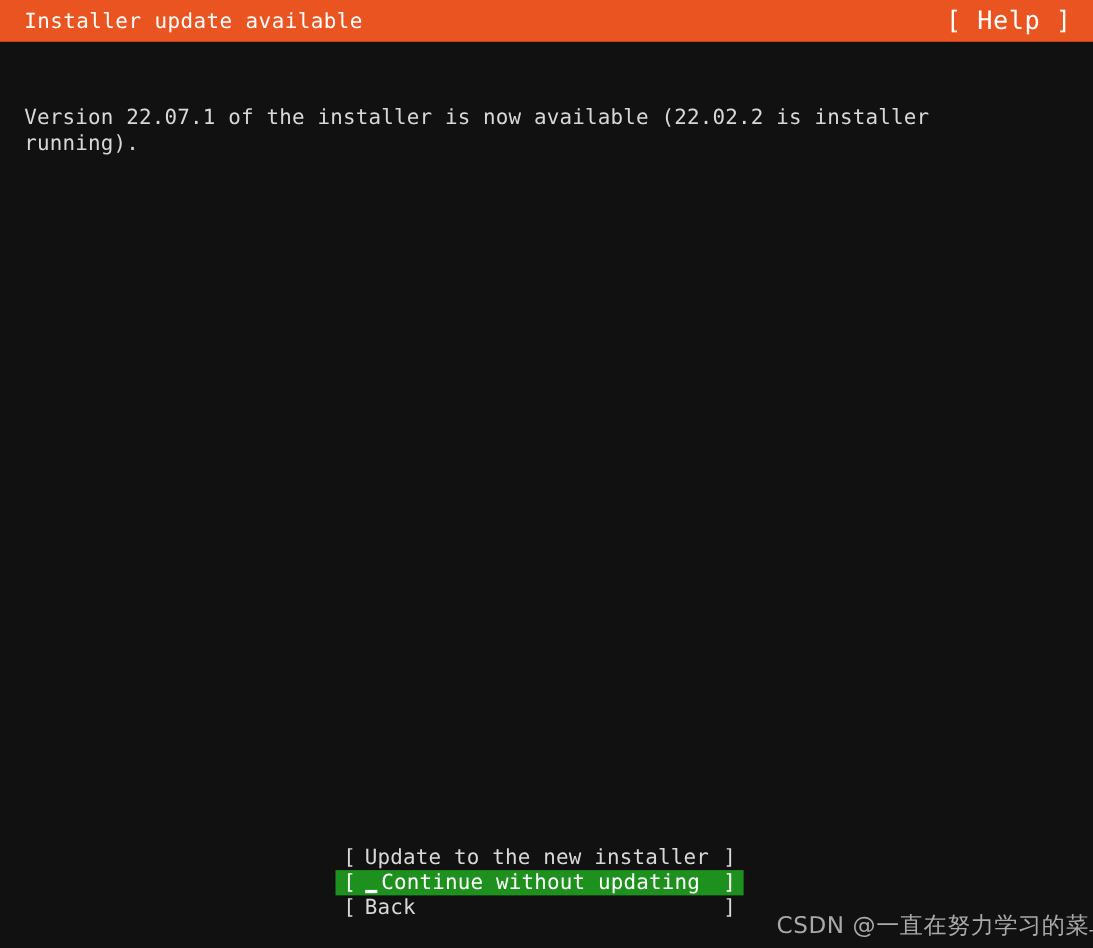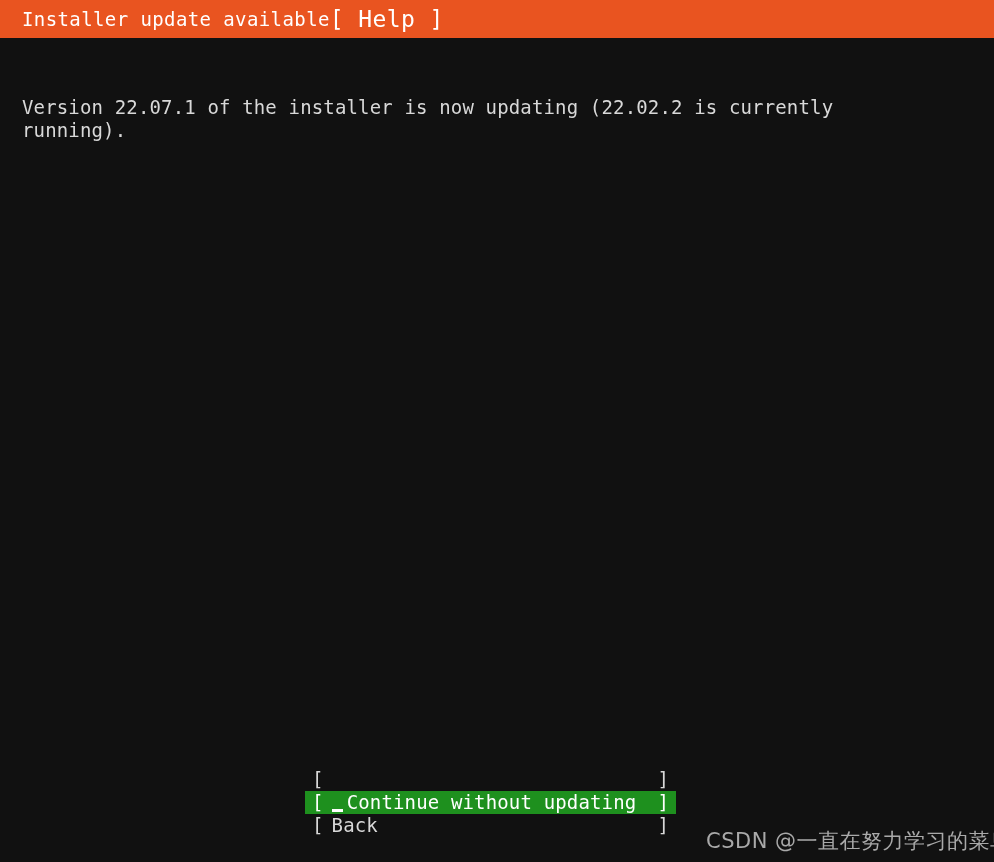--- a/index.html
+++ b/index.html
@@ -22,20 +22,21 @@
   
   #header-bar {
     position: absolute;
     left: 0;
     top: 0;
     width: 994px;
     height: 38px;
     background: #e95420;
     display: flex;
     align-items: center;
+    justify-content: space-between;
     box-sizing: border-box;
     padding: 0 20px 0 22px;
   }
 
   #header-title {
     color: #ffffff;
     font-size: 19px;
     letter-spacing: 0.4px;
     white-space: pre;
   }
@@ -151,28 +152,29 @@
 <body>
 
 <div id="screen">
 
   <div id="header-bar">
     <span id="header-title">Installer update available</span>
     <span id="help-button">[ Help ]</span>
   </div>
 
   <div id="body-text">
-    <p class="para">Version 22.07.1 of the installer is now updating (22.02.2 is currently
+    <p class="para">Version 22.07.1 of the installer is now available (22.02.2 is installer
 running).</p>
   </div>
 
   <div id="button-stack">
 
     <div class="tui-button">
       <span class="bracket-left">[</span>
+      <span class="btn-label">Update to the new installer</span>
       <span class="bracket-right">]</span>
     </div>
 
     <div class="tui-button selected">
       <span class="bracket-left">[</span>
       <span class="btn-label">Continue without updating</span>
       <span class="bracket-right">]</span>
     </div>
 
     <div class="tui-button">

